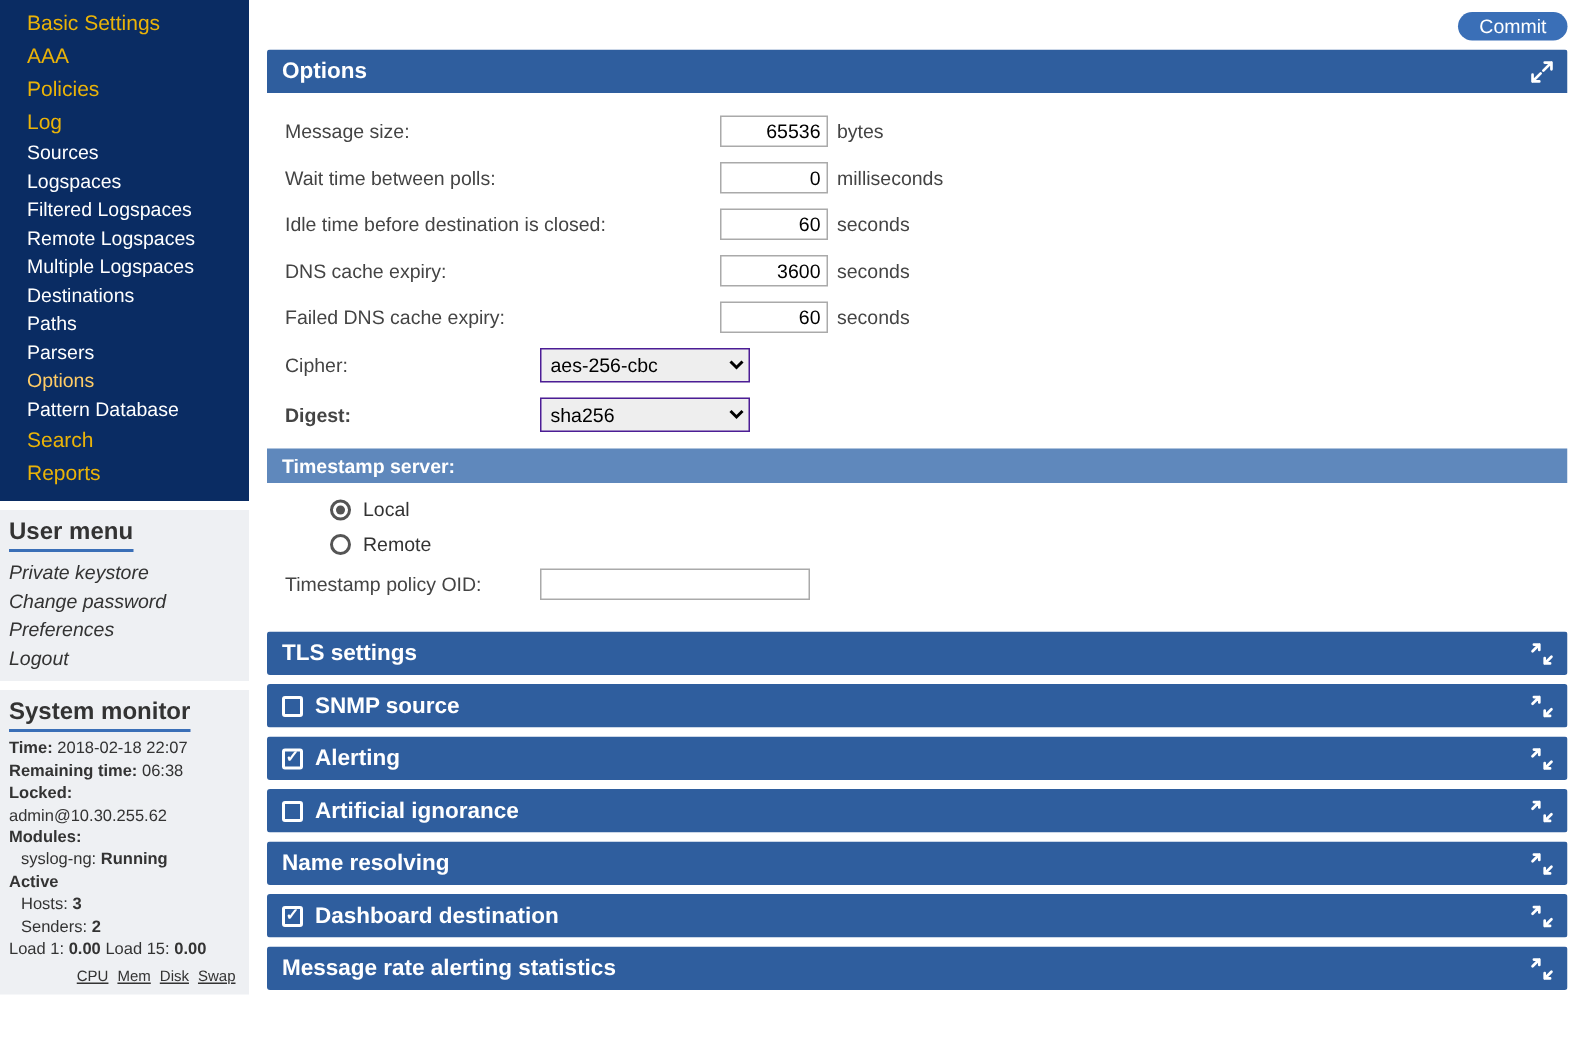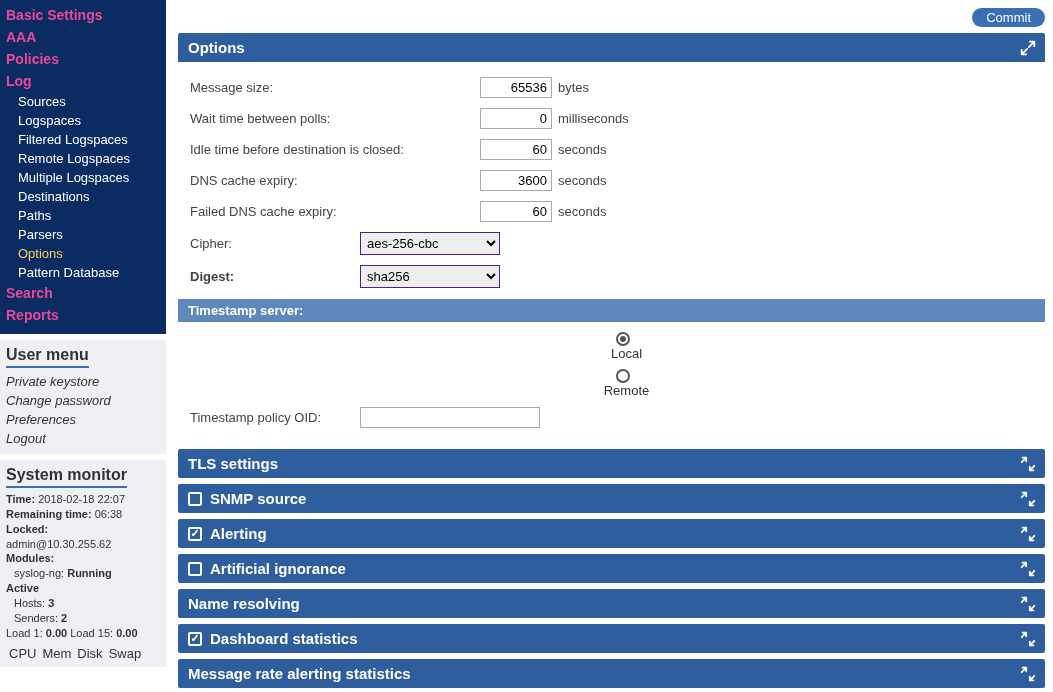--- a/index.html
+++ b/index.html
@@ -1,46 +1,46 @@
 <!DOCTYPE html>
 <html><head>
 <meta charset="utf-8">
 <style>
   * { box-sizing: border-box; margin: 0; padding: 0; }
   body { font-family: "Segoe UI", "Helvetica Neue", Arial, sans-serif; font-size: 13px; color: #333; background: #fff; }
   .layout { display: flex; width: 1053px; min-height: 692px; }
   .sidebar { width: 166px; flex-shrink: 0; display: flex; flex-direction: column; }
   .navblock { background: #0a2c63; padding: 4px 0 8px 0; }
-  .navblock .top-item { display:block; color: #ec4899; font-weight: bold; font-size: 14px; padding: 3px 6px; cursor: pointer; }
+  .navblock .top-item { display:block; color: #eab308; font-weight: normal; font-size: 14px; padding: 3px 18px; cursor: pointer; }
   .navblock .sub-item { display:block; color: #fff; font-size: 13px; padding: 2px 6px 2px 18px; cursor: pointer; }
   .navblock .sub-item.active { color: #ffcc66; }
   .sideblock { background: #eef0f3; margin-top: 6px; padding: 6px; }
   .sideblock h3 { font-size: 16px; font-weight: bold; color: #333; border-bottom: 2px solid #3a6fb7; margin-bottom: 4px; padding-bottom: 2px; display:inline-block; }
   .sideblock a { display:block; color: #333; font-size: 13px; padding: 2px 0; cursor:pointer;font-style:italic; }
   .sysmon { font-size: 11px; line-height: 1.35; color: #333; }
   .sysmon .hl { font-weight: bold; }
   .sysmon .ind { padding-left: 8px; }
-  .sysfooter { font-size: 13px; text-align:left; padding-top:6px; color:#333; }
+  .sysfooter { font-size: 10px; text-align:right; padding-top:6px; color:#333;text-decoration:underline; }
   .sysfooter span { margin: 0 3px; cursor:pointer; }
   .main { flex: 1; padding: 0 8px 8px 12px; }
   .commit-row { display:flex; justify-content: flex-end; padding: 8px 0 6px 0; }
   .commit-btn { background: #3a6fb7; color:#fff; border:none; border-radius:10px; padding: 2px 14px; font-size:13px; cursor:pointer; }
   .panel { margin-bottom: 6px; border-radius: 2px; overflow:hidden; }
   .panel-header { background: #2f5e9e; color:#fff; font-weight:bold; font-size:15px; padding: 6px 10px; display:flex; align-items:center; position:relative; }
   .panel-header .chk { width:14px; height:14px; border:2px solid #fff; margin-right:8px; display:inline-flex; align-items:center; justify-content:center; border-radius:2px; flex-shrink:0; }
   .panel-header .chk.checked::after { content:"✓"; color:#fff; font-size:11px; line-height:1; font-weight:bold; }
   .panel-header .expand { position:absolute; right:8px; top:6px; width:18px; height:18px; cursor:pointer; }
   .panel-header .expand svg { width:18px; height:18px; }
   .panel-body { background:#fff; padding: 10px 12px; }
   .form-row { display:flex; align-items:center; padding: 5px 0; font-size:13px; }
   .form-row .lbl { width: 290px; color:#444; }
   .form-row input[type=text] { width: 72px; text-align:right; padding:2px 4px; border:1px solid #aaa; font-size:13px; }
   .form-row .unit { margin-left:6px; color:#444; }
   .form-row select { width:140px; padding:2px; border:1px solid #4c1d95; font-size:13px; background:#eee; }
-  .radio-row { display:flex; align-items:center; padding: 4px 0 4px 30px; font-size:13px;flex-direction:column; }
+  .radio-row { display:flex; align-items:center; padding: 4px 0 4px 30px; font-size:13px; }
   .radio-row .radio { width:14px; height:14px; border:2px solid #555; border-radius:50%; margin-right:8px; display:inline-flex; align-items:center; justify-content:center; flex-shrink:0; }
   .radio-row .radio.sel::after { content:""; width:6px; height:6px; background:#555; border-radius:50%; }
   .subheader { background:#5f88bc; color:#fff; font-weight:bold; font-size:13px; padding:4px 10px; margin: 6px -12px; }
   .wide-input { width: 180px !important; text-align:left !important; }
 </style>
 </head>
 <body>
 
 <div class="layout">
   <div class="sidebar">
@@ -195,21 +195,21 @@
           <div class="panel-header">
             <span>Name resolving</span>
             <span class="expand"><svg viewBox="0 0 20 20">
                 <path d="M3 8 L8 3 M8 3 L4 3 M8 3 L8 7 M17 12 L12 17 M12 17 L16 17 M12 17 L12 13" stroke="#fff" stroke-width="2" fill="none" stroke-linecap="round"></path>
               </svg></span>
           </div>
         </div>
         <div class="panel">
           <div class="panel-header">
             <span class="chk checked"></span>
-            <span>Dashboard statistics</span>
+            <span>Dashboard destination</span>
             <span class="expand"><svg viewBox="0 0 20 20">
                 <path d="M3 8 L8 3 M8 3 L4 3 M8 3 L8 7 M17 12 L12 17 M12 17 L16 17 M12 17 L12 13" stroke="#fff" stroke-width="2" fill="none" stroke-linecap="round"></path>
               </svg></span>
           </div>
         </div>
         <div class="panel">
           <div class="panel-header">
             <span>Message rate alerting statistics</span>
             <span class="expand"><svg viewBox="0 0 20 20">
                 <path d="M3 8 L8 3 M8 3 L4 3 M8 3 L8 7 M17 12 L12 17 M12 17 L16 17 M12 17 L12 13" stroke="#fff" stroke-width="2" fill="none" stroke-linecap="round"></path>

